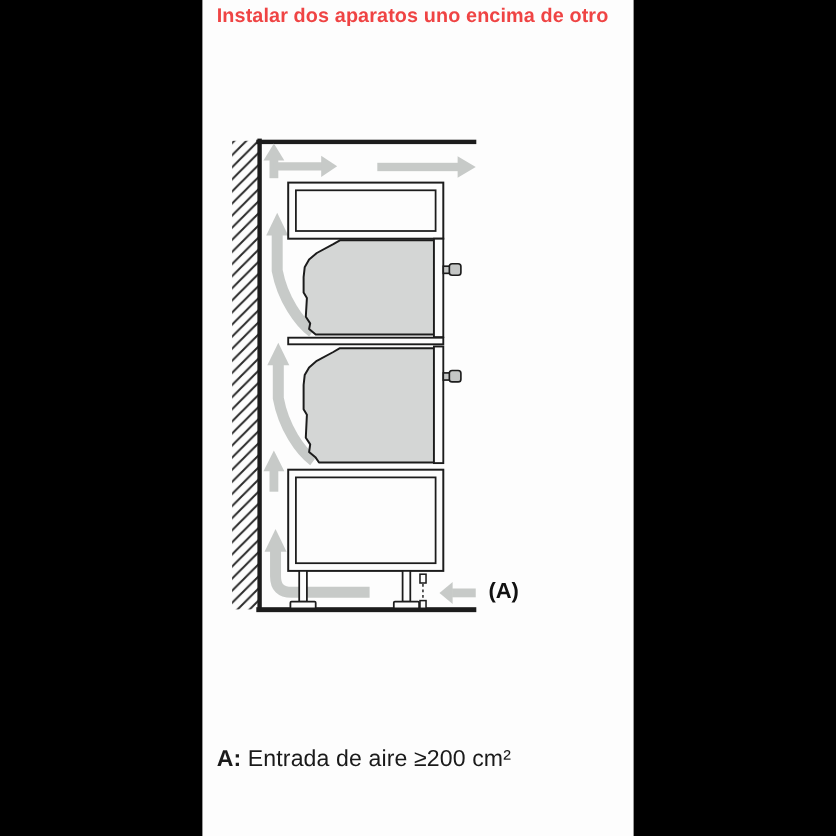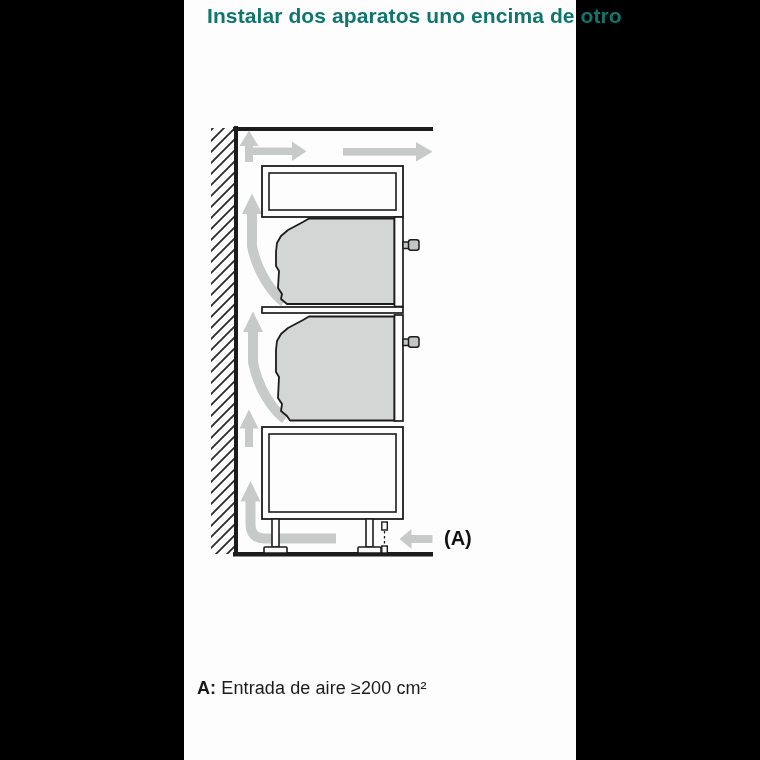--- a/index.html
+++ b/index.html
@@ -7,33 +7,33 @@
     width:760px;height:760px;position:relative;
     background:#000;overflow:hidden;
     font-family:"Liberation Sans", sans-serif;
   }
   .page{
     position:absolute;left:184px;top:0;width:392px;height:760px;
     background:#fdfdfd;
   }
   .h-title{
     position:absolute;left:13px;
-    font-weight:bold;font-size:21px;color:#0f766e;
-    letter-spacing:0.1px;white-space:nowrap;margin-left:10px;
+    font-weight:bold;font-size:18px;color:#ef4444;
+    letter-spacing:0.1px;white-space:nowrap;
   }
   .h1{top:4px;}
   .h2{top:37px;}
   .diagram{position:absolute;left:0;top:100px;}
   .label-a{
     position:absolute;left:260px;top:527px;
     font-weight:bold;font-size:20px;color:#111;white-space:nowrap;
   }
   .caption{
     position:absolute;left:13px;top:678px;
-    font-size:18px;color:#1a1a1a;white-space:nowrap;letter-spacing:0.1px;
+    font-size:21px;color:#1a1a1a;white-space:nowrap;letter-spacing:0.1px;
   }
   .caption b{font-weight:bold;}
 </style>
 </head>
 <body>
 
 <div class="page">
 
   <div class="h-title h1">Instalar dos aparatos uno encima de otro</div>
 

